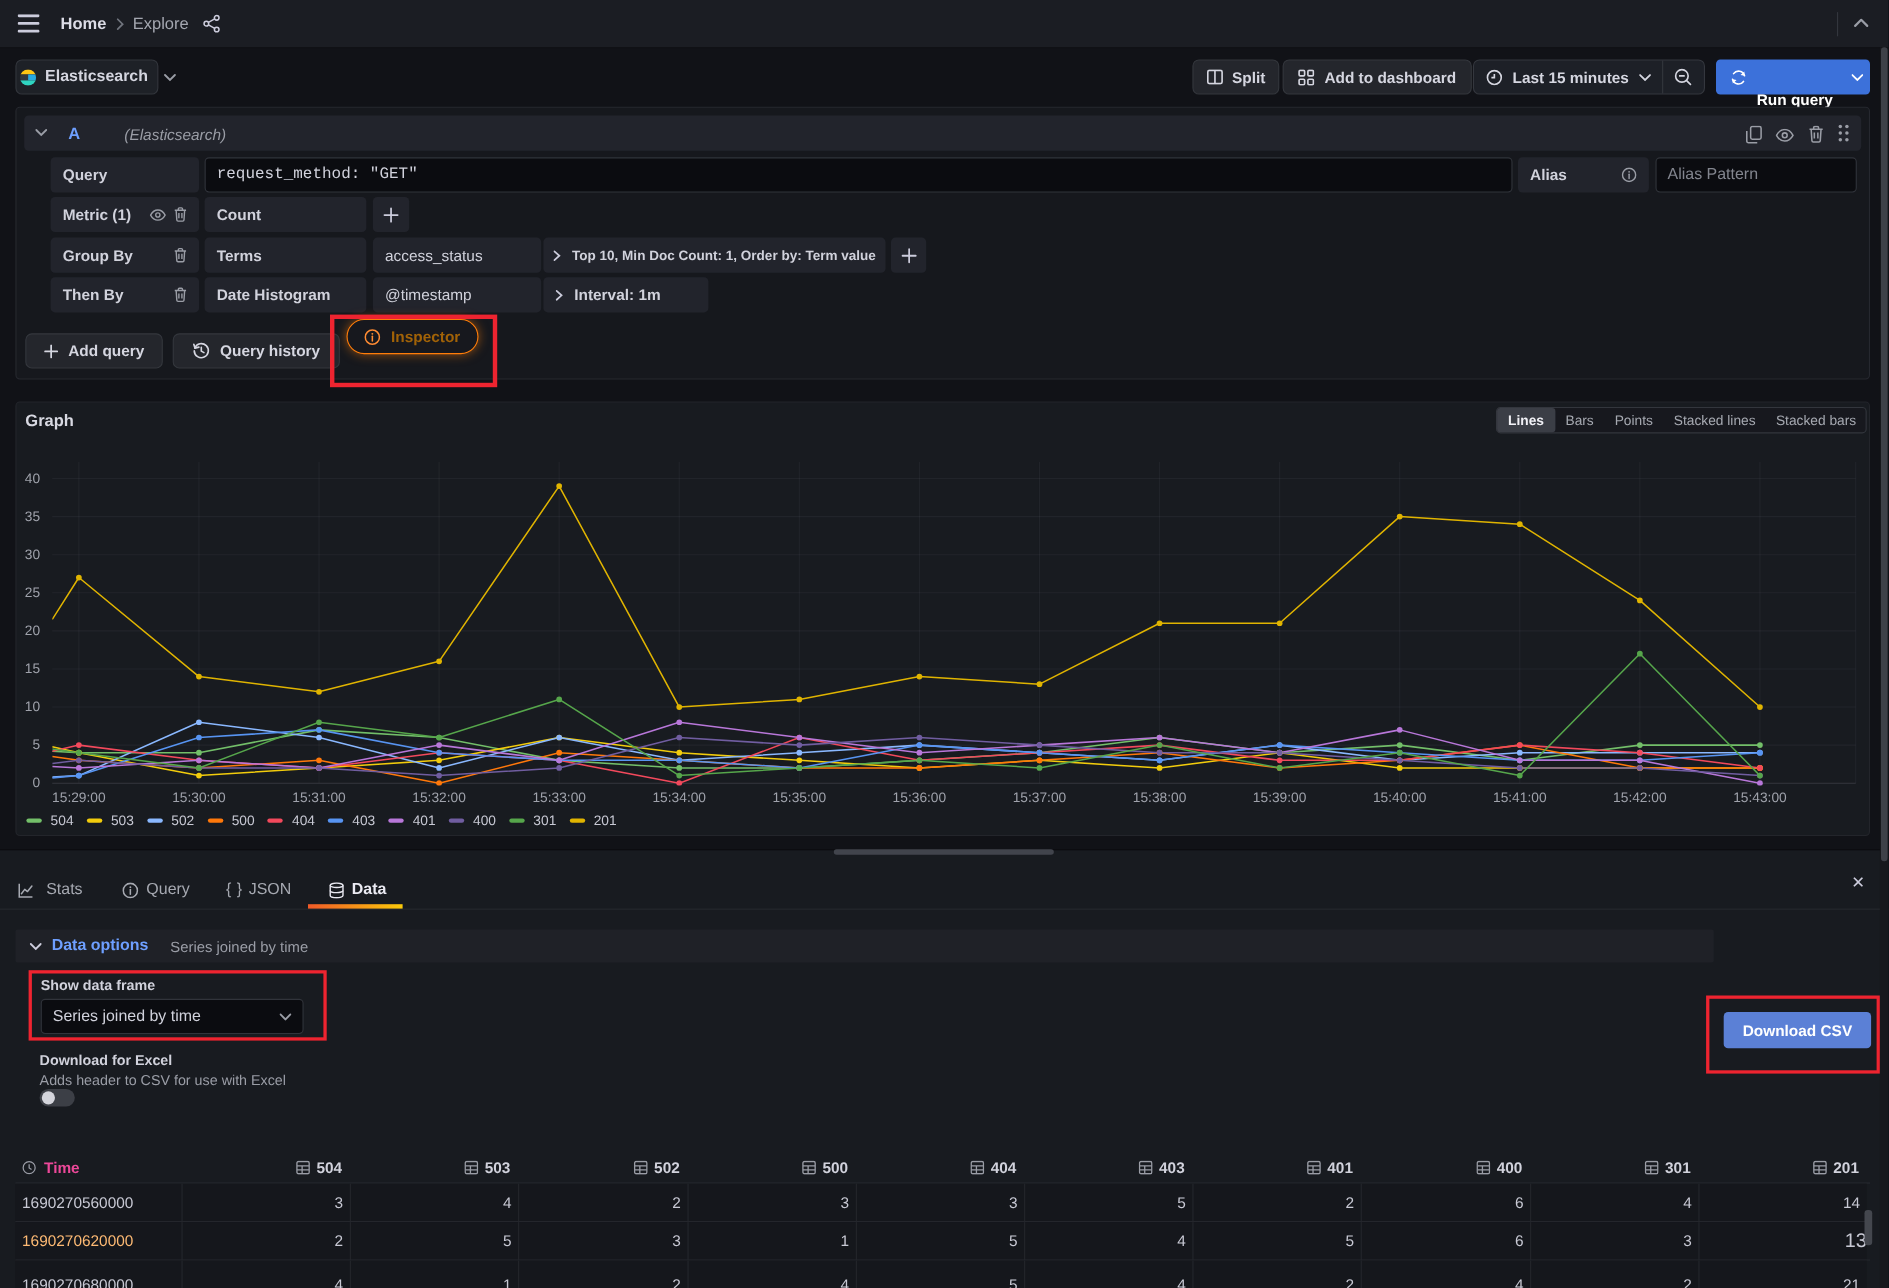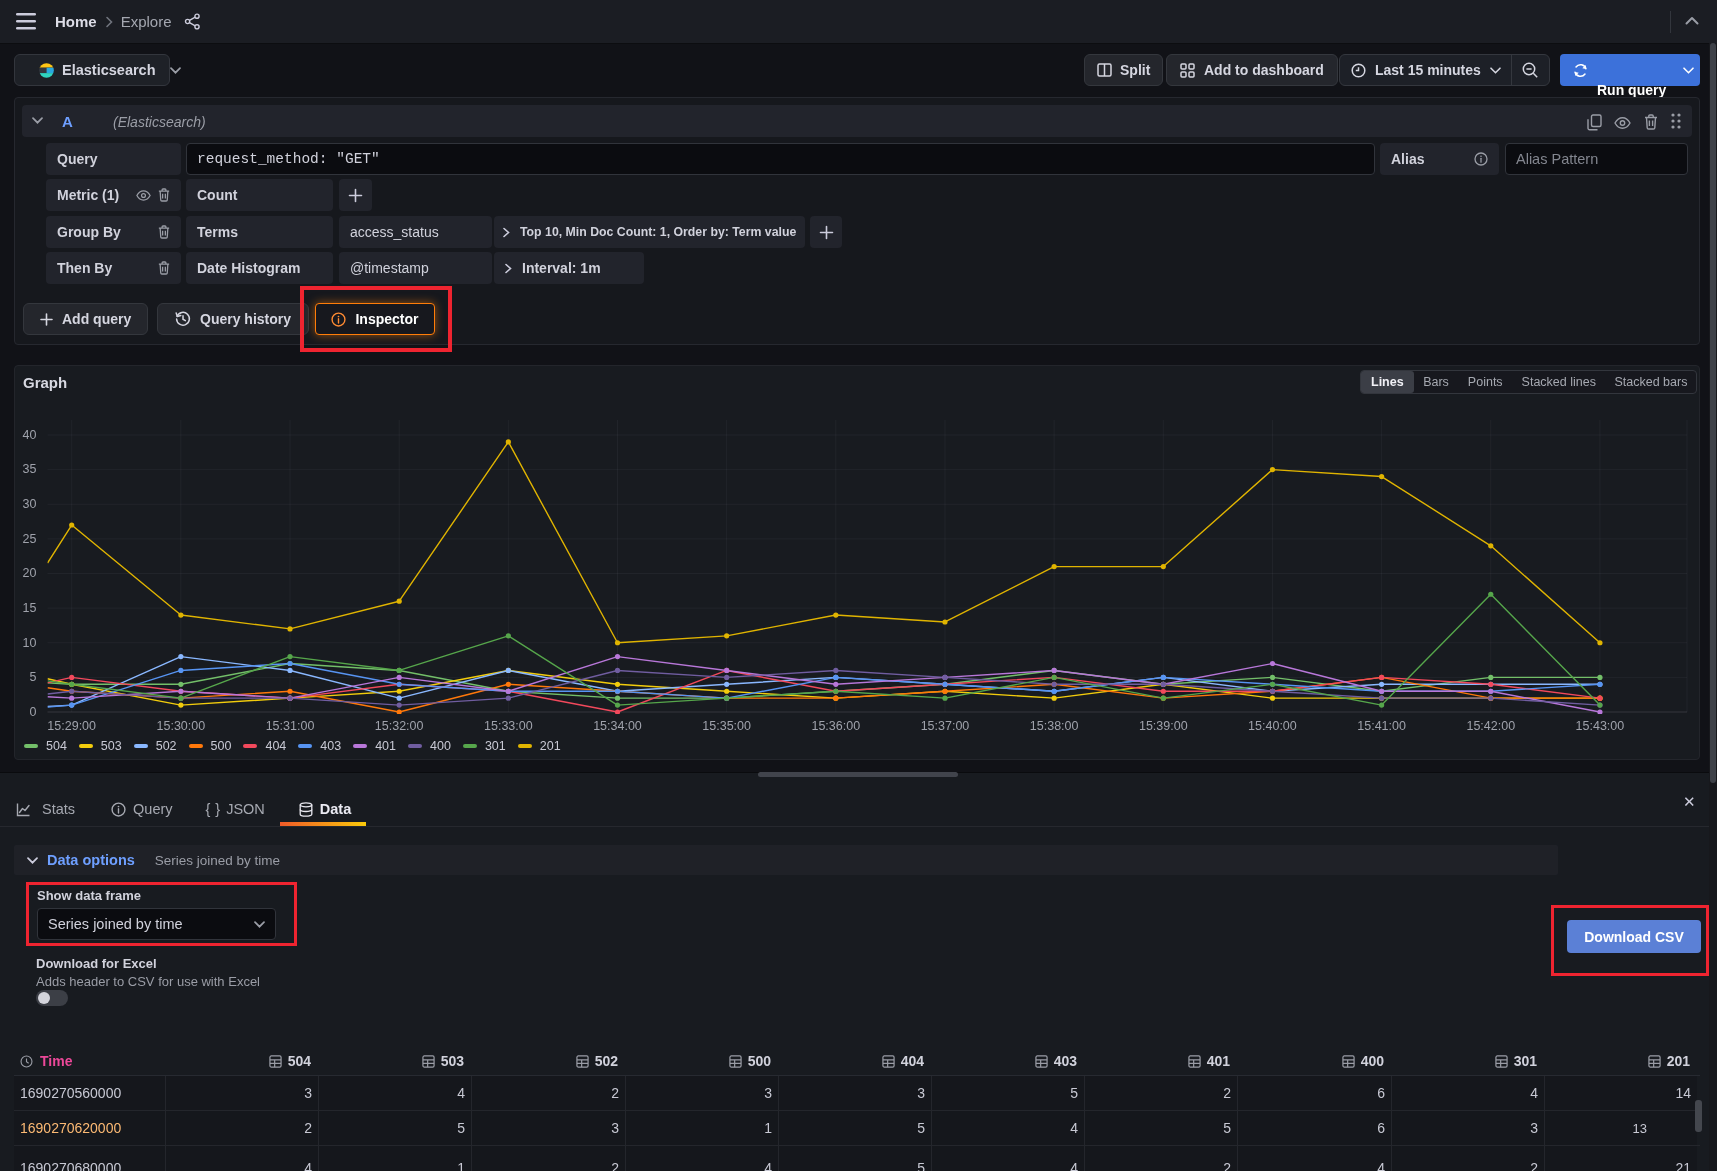--- a/index.html
+++ b/index.html
@@ -43,21 +43,21 @@
       <path d="M5.5 7.4 L11.2 4.2 M5.5 9.6 L11.2 12.8"></path>
     </svg>
   </div>
   <div class="abs" style="left:1670px;top:11px;width:1px;height:22px;background:#33363d;"></div>
   <div class="abs" style="left:1685px;top:16px;">
     <svg width="14" height="9" viewBox="0 0 14 9">
         <path d="M1.5 7.5 L7 2 L12.5 7.5" stroke="#9a9da6" stroke-width="2" fill="none" stroke-linecap="round" stroke-linejoin="round"></path>
       </svg>
   </div>
 
-  <div class="abs flex" style="left:14px;top:54px;width:156px;height:32px;background:#1e2127;border:1px solid #33363d;border-radius:6px;box-sizing:border-box;padding:0 24px;gap:8px;">
+  <div class="abs flex" style="left:14px;top:54px;width:130px;height:32px;background:#1e2127;border:1px solid #33363d;border-radius:6px;box-sizing:border-box;padding:0 3px;gap:8px;">
     <svg class="icon" width="15" height="15" viewBox="0 0 15 15">
       <defs>
           <clipPath id="esc">
             <circle cx="7.5" cy="7.5" r="7.3"></circle>
           </clipPath>
         </defs>
       <g clip-path="url(#esc)">
         <rect x="0" y="0" width="15" height="4.7" fill="#fec514"></rect>
         <rect x="0" y="4.7" width="15" height="5.4" fill="#33373f"></rect>
         <rect x="7.6" y="4.7" width="7.4" height="5.4" fill="#28a8e0"></rect>
@@ -215,21 +215,21 @@
       </svg> Add query
   </div>
   <div class="abs btn" style="left:157px;top:303px;padding:0 17px;">
     <svg class="icon" width="16" height="16" viewBox="0 0 16 16" fill="none" stroke="#d5d6e0" stroke-width="1.5">
         <path d="M2.1 5.3 A6.4 6.4 0 1 1 1.6 8" stroke-linecap="round"></path>
         <path d="M1.2 2 L2.3 5.5 L5.8 4.6" fill="none" stroke-linecap="round" stroke-linejoin="round"></path>
         <path d="M8 4.8 V8.2 L10.4 9.6" stroke-linecap="round"></path>
       </svg>
     Query history
   </div>
-  <div class="abs flex" style="left:315px;top:303px;width:120px;height:32px;background:#17181e;border:1px solid #ff7d09;border-radius:4px;box-sizing:border-box;box-shadow:0 0 10px rgba(255,125,10,0.55);justify-content:center;gap:9px;font-weight:700;font-size:14px;color:#ffffff;">
+  <div class="abs flex" style="left:315px;top:290px;width:120px;height:32px;background:#17181e;border:1px solid #ff7d09;border-radius:16px;box-sizing:border-box;box-shadow:0 0 10px rgba(255,125,10,0.55);justify-content:center;gap:9px;font-weight:700;font-size:14px;color:#a16207;">
     <svg class="icon" width="15" height="15" viewBox="0 0 14 14" fill="none" stroke="#ff8b33" stroke-width="1.3">
         <circle cx="7" cy="7" r="6"></circle>
         <path d="M7 6.3 V10.2" stroke-linecap="round"></path>
         <circle cx="7" cy="4.2" r="0.8" fill="#ff8b33" stroke="none"></circle>
       </svg>
     Inspector
   </div>
 
   <div class="abs" style="left:300px;top:286px;width:152px;height:66px;border:4px solid #ee2430;box-sizing:border-box;"></div>
 
@@ -653,21 +653,21 @@
 <div class="abs flex" style="left:20px;top:1111px;height:34px;font-size:14px;color:#fdba74;">1690270620000</div>
 <div class="abs flex" style="left:252px;top:1111px;width:60px;height:34px;justify-content:flex-end;font-size:14px;color:#c8c9d4;">2</div>
 <div class="abs flex" style="left:405px;top:1111px;width:60px;height:34px;justify-content:flex-end;font-size:14px;color:#c8c9d4;">5</div>
 <div class="abs flex" style="left:559px;top:1111px;width:60px;height:34px;justify-content:flex-end;font-size:14px;color:#c8c9d4;">3</div>
 <div class="abs flex" style="left:712px;top:1111px;width:60px;height:34px;justify-content:flex-end;font-size:14px;color:#c8c9d4;">1</div>
 <div class="abs flex" style="left:865px;top:1111px;width:60px;height:34px;justify-content:flex-end;font-size:14px;color:#c8c9d4;">5</div>
 <div class="abs flex" style="left:1018px;top:1111px;width:60px;height:34px;justify-content:flex-end;font-size:14px;color:#c8c9d4;">4</div>
 <div class="abs flex" style="left:1171px;top:1111px;width:60px;height:34px;justify-content:flex-end;font-size:14px;color:#c8c9d4;">5</div>
 <div class="abs flex" style="left:1325px;top:1111px;width:60px;height:34px;justify-content:flex-end;font-size:14px;color:#c8c9d4;">6</div>
 <div class="abs flex" style="left:1478px;top:1111px;width:60px;height:34px;justify-content:flex-end;font-size:14px;color:#c8c9d4;">3</div>
-<div class="abs flex" style="left:1587px;top:1111px;width:60px;height:34px;justify-content:flex-end;font-size:13px;color:#c8c9d4;">13</div>
+<div class="abs flex" style="left:1637px;top:1111px;width:60px;height:34px;justify-content:flex-end;font-size:18px;color:#c8c9d4;">13</div>
 <div class="abs" style="left:14px;top:1146px;width:1683px;height:34px;background:#15171c;"></div>
 <div class="abs" style="left:165px;top:1146px;width:1px;height:35px;background:#24262c;"></div>
 <div class="abs" style="left:318px;top:1146px;width:1px;height:35px;background:#24262c;"></div>
 <div class="abs" style="left:471px;top:1146px;width:1px;height:35px;background:#24262c;"></div>
 <div class="abs" style="left:625px;top:1146px;width:1px;height:35px;background:#24262c;"></div>
 <div class="abs" style="left:778px;top:1146px;width:1px;height:35px;background:#24262c;"></div>
 <div class="abs" style="left:931px;top:1146px;width:1px;height:35px;background:#24262c;"></div>
 <div class="abs" style="left:1084px;top:1146px;width:1px;height:35px;background:#24262c;"></div>
 <div class="abs" style="left:1237px;top:1146px;width:1px;height:35px;background:#24262c;"></div>
 <div class="abs" style="left:1391px;top:1146px;width:1px;height:35px;background:#24262c;"></div>

